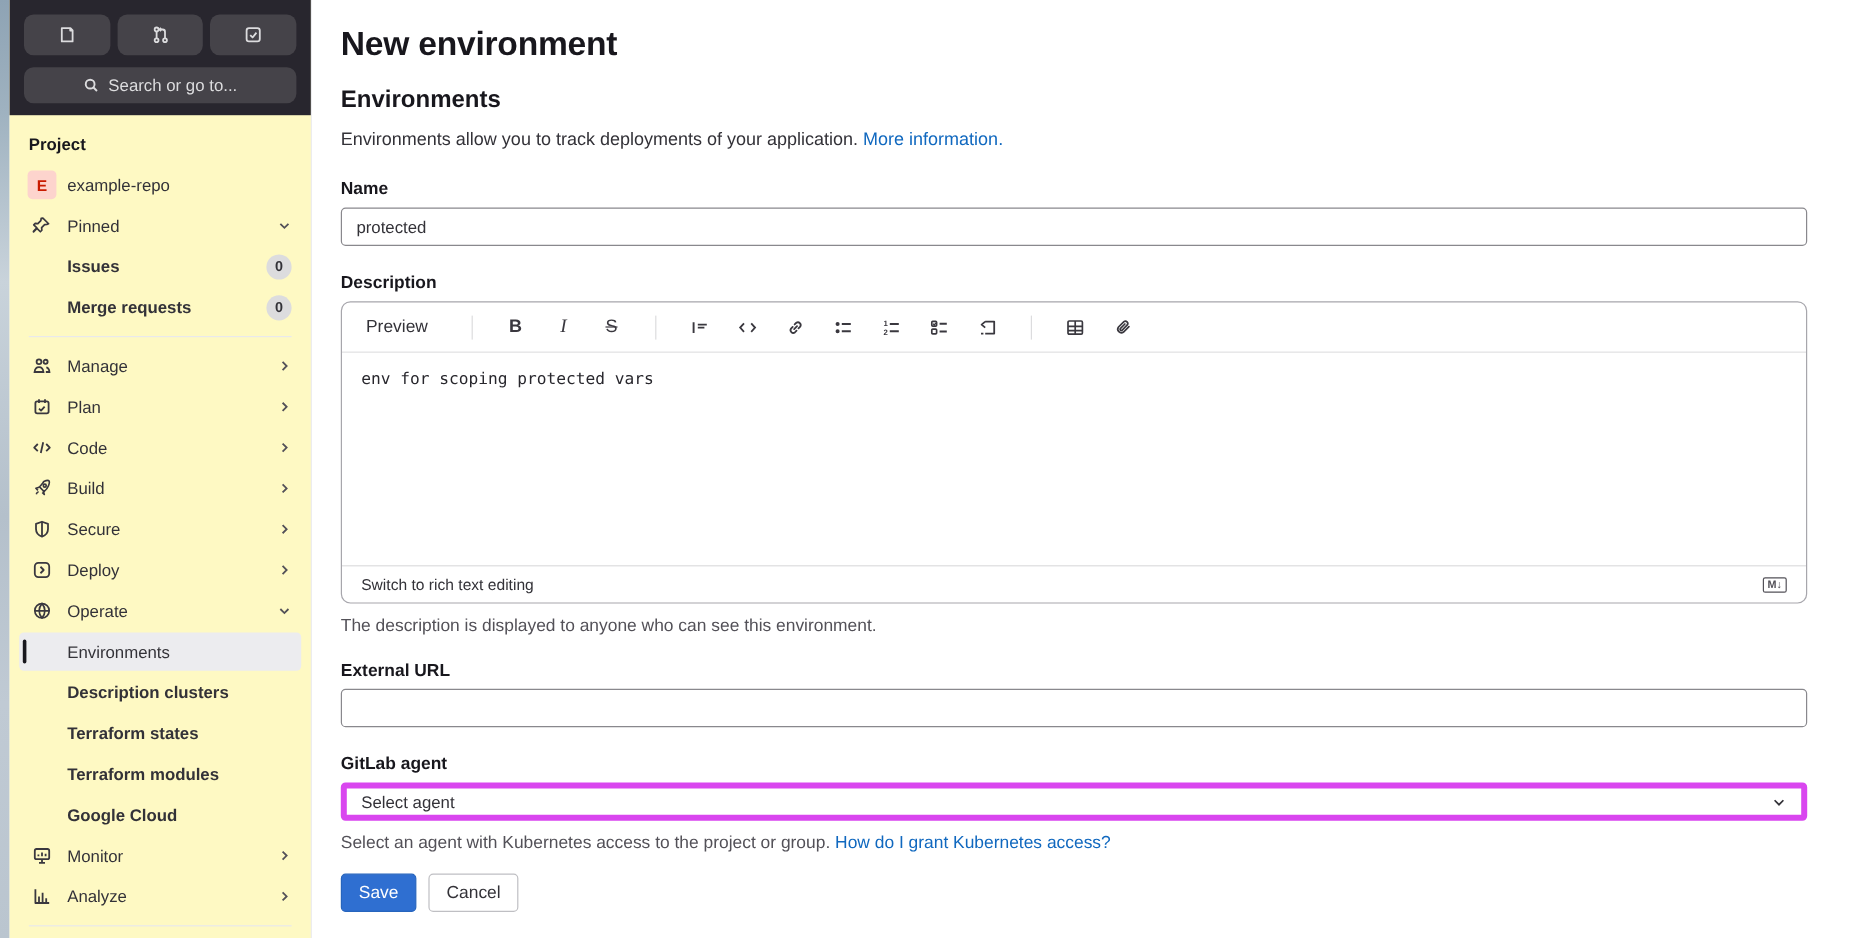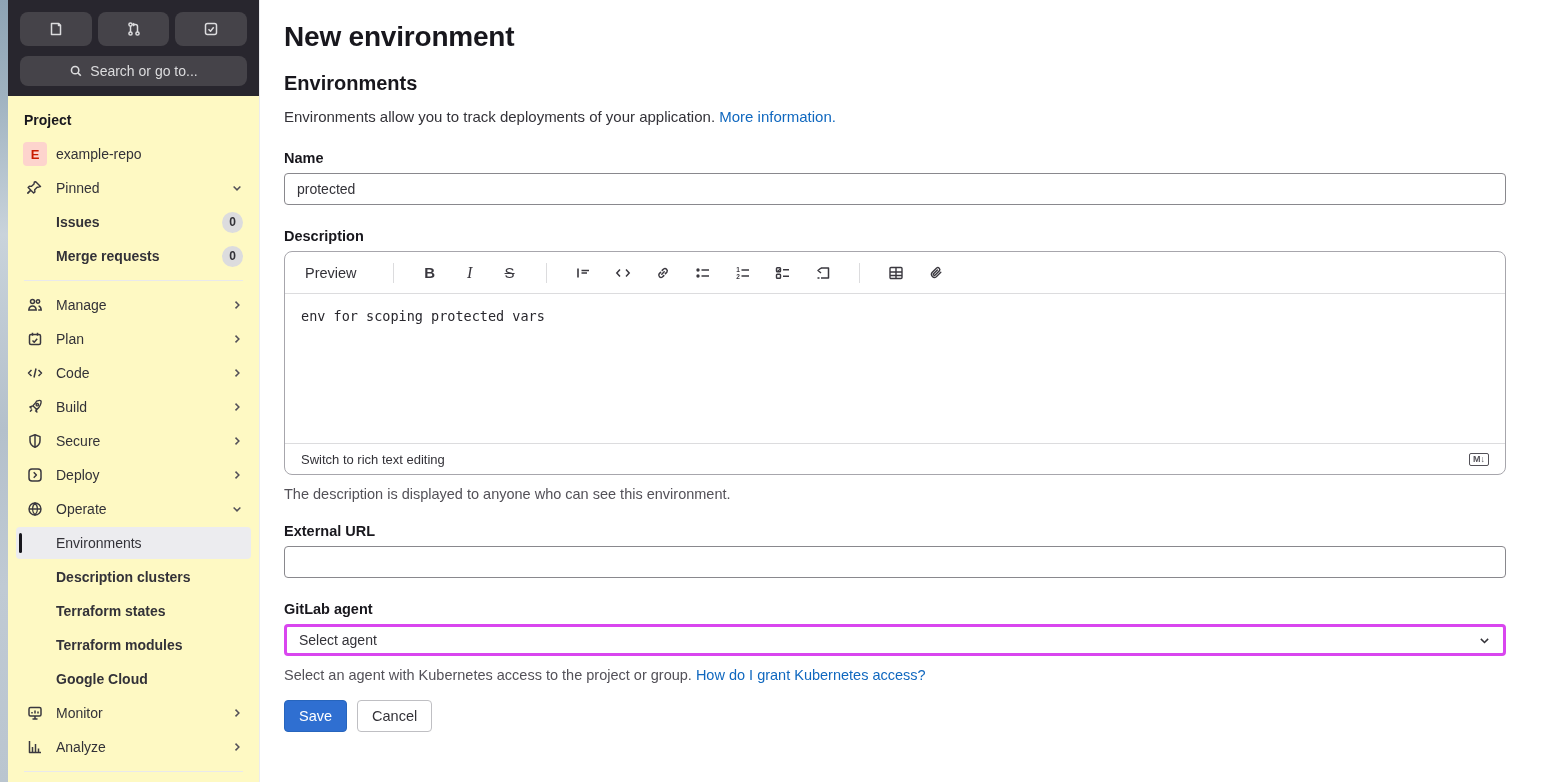--- a/index.html
+++ b/index.html
@@ -111,31 +111,31 @@
   .tb-strike { text-decoration: line-through; font-size: 15px; }
   .editor-area {
     width: 100%; height: 146px; border: none; resize: none; outline: none;
     padding: 13px 16px;
     font-family: "DejaVu Sans Mono", "Liberation Mono", monospace;
     font-size: 13.5px; color: #28272d; line-height: 1.4; background: #fff;
   }
   .editor-footer {
     display: flex; align-items: center; height: 31px;
     border-top: 1px solid #dcdcde; padding: 0 16px;
-    font-size: 13px; color: #333238;
+    font-size: 13px; color: #333238; margin-top: 28px;
   }
   .md-badge {
     margin-left: auto; border: 1.5px solid #535158; color: #535158;
     border-radius: 2px; font-size: 9px; font-weight: 700;
     padding: 1px 3px; line-height: 1; letter-spacing: 0;
   }
   .help-text { font-size: 14.5px; color: #535158; margin-top: 11px; }
   
   .select-box {
-    width: 100%; height: 32px; border: 3px solid #d946ef; border-radius: 4px;
+    width: 100%; height: 32px; border: 5px solid #d946ef; border-radius: 4px;
     display: flex; align-items: center; padding: 0 12px; font-size: 14px;
     color: #333238; background: #fff; cursor: pointer;
   }
   .select-box .chev { margin-left: auto; color: #333238; display: inline-flex; }
   
   .btn-row { margin-top: 17px; display: flex; gap: 10px; }
   .btn-save {
     background: #2f6fd1; border: 1px solid #2765bd; color: #fff;
     font-size: 14.5px; padding: 7px 14px; border-radius: 4px; cursor: pointer;
     font-family: "Liberation Sans", sans-serif;

